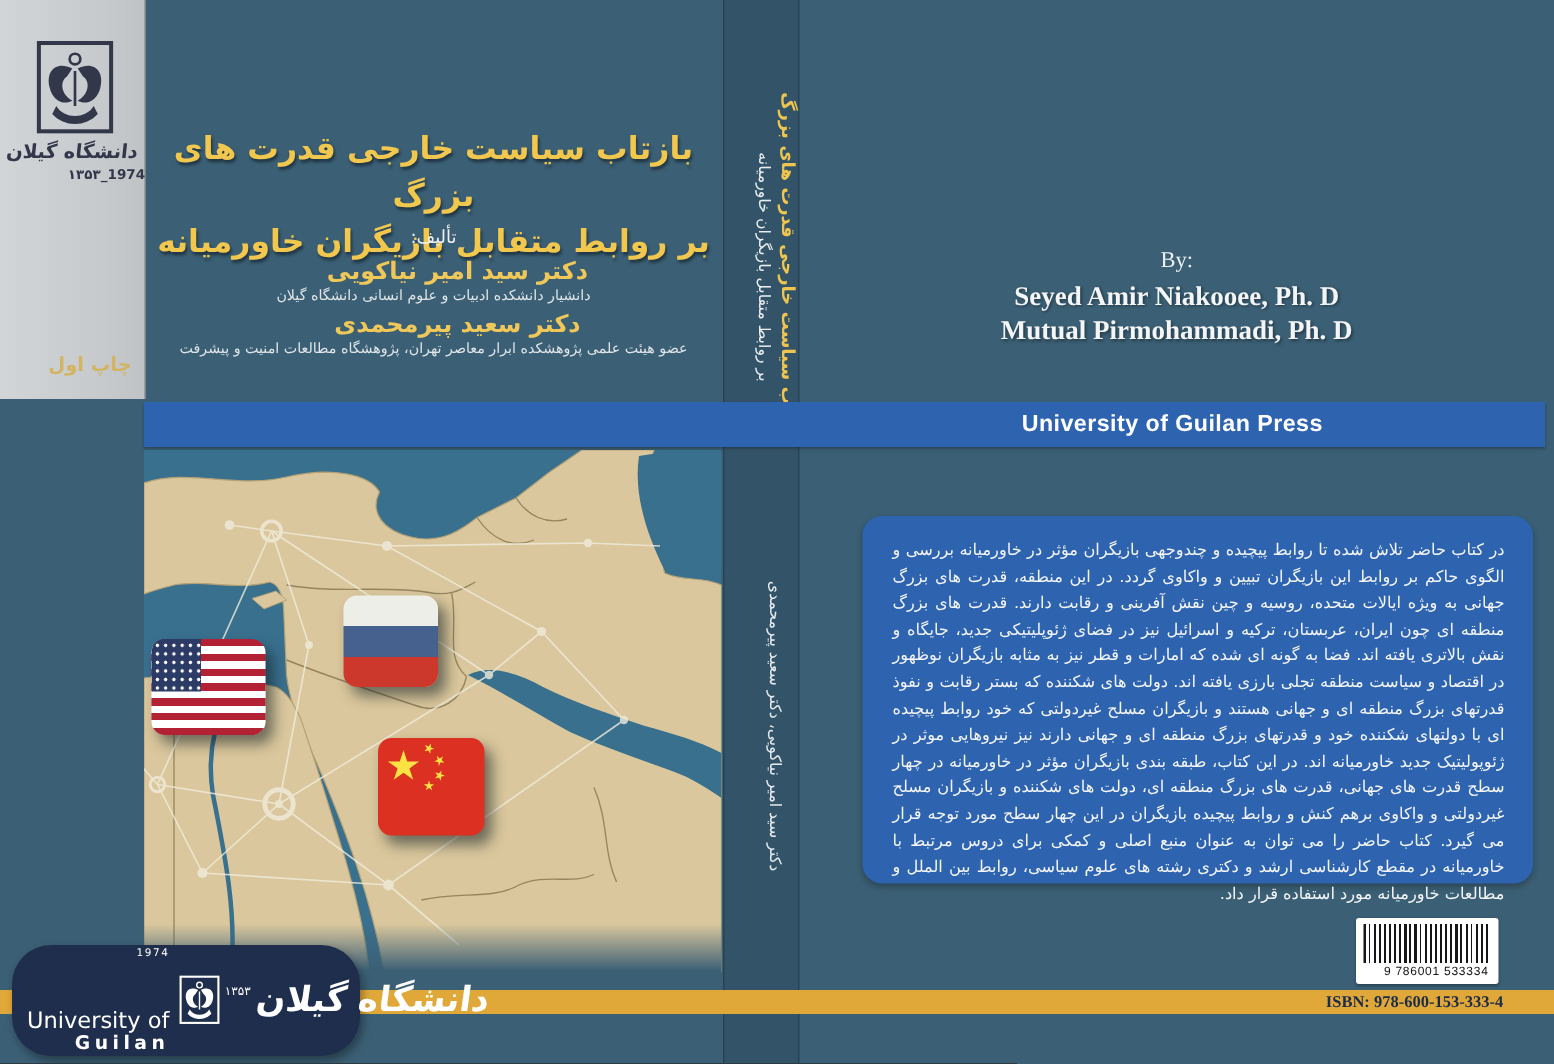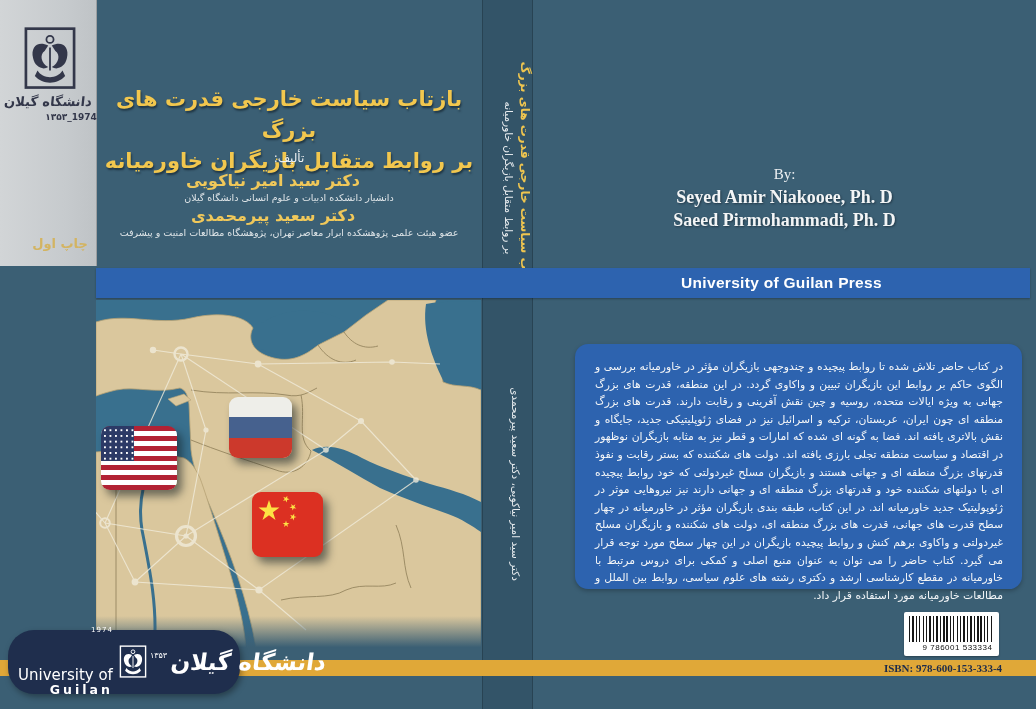--- a/index.html
+++ b/index.html
@@ -20,21 +20,21 @@
   .spine-shade{left:482px;top:0;width:51px;height:709px;background:rgba(14,30,42,.16);}
   .seam{top:0;width:1px;height:709px;background:rgba(0,0,0,.20);}
   .spine-title{left:533px;top:52px;width:252px;transform:rotate(90deg);transform-origin:0 0;text-align:center;line-height:1.45;}
   .spine-title .t1{color:#efc54f;font-size:12px;font-weight:bold;display:block;}
   .spine-title .t2{color:#e9edf0;font-size:10.5px;display:block;}
   .spine-authors{left:522px;top:360px;width:248px;transform:rotate(90deg);transform-origin:0 0;text-align:center;color:#e6ebee;font-size:10.5px;}
 
   
   .fa-title{left:96px;top:84px;width:386px;text-align:center;color:#f2c74e;font-weight:bold;font-size:21px;line-height:31px;text-shadow:1px 2px 2px rgba(10,20,30,.55);direction:rtl;}
   .fa-byline{left:96px;top:151px;width:386px;text-align:center;color:#eef1f3;font-size:12px;direction:rtl;}
-  .fa-author{left:80px;width:386px;text-align:center;color:#f0c85a;font-weight:bold;font-size:16px;direction:rtl;}
+  .fa-author{left:112px;width:386px;text-align:center;color:#f0c85a;font-weight:bold;font-size:16px;direction:rtl;}
   .fa-affil{left:96px;width:386px;text-align:center;color:#dfe5e8;font-size:9.5px;direction:rtl;}
   .a1{top:171px;} .f1{top:192px;} .a2{top:206px;} .f2{top:227px;}
 
   
   .en-title{left:543px;top:95px;width:483px;text-align:center;color:#d4ab43;font-family:"Liberation Serif",serif;font-weight:bold;font-size:20.5px;line-height:24px;text-shadow:1px 2px 2px rgba(10,20,30,.6);}
   .en-by{left:543px;top:166px;width:483px;text-align:center;color:#eef1f3;font-family:"Liberation Serif",serif;font-size:15px;}
   .en-authors{left:543px;top:186px;width:483px;text-align:center;color:#f3f5f6;font-family:"Liberation Serif",serif;font-weight:bold;font-size:18px;line-height:23px;text-shadow:1px 1px 2px rgba(10,20,30,.5);}
 
   
   .band{left:96px;top:268px;width:934px;height:30px;background:#2d63af;box-shadow:0 1px 2px rgba(0,0,0,.3);}
@@ -56,21 +56,21 @@
   .synopsis-text{left:595px;top:358px;width:408px;height:218px;color:#f4f6f8;font-size:10.8px;line-height:17.6px;text-align:justify;direction:rtl;}
 
   
   .gold-stripe{left:0;top:660px;width:1036px;height:16px;background:#e0a838;z-index:2;}
   .isbn{left:858px;top:662px;width:170px;text-align:center;color:#1c2b4a;font-family:"Liberation Serif",serif;font-weight:bold;font-size:11px;z-index:3;}
   .barcode{left:904px;top:612px;width:95px;height:44px;background:#fff;border-radius:2px;z-index:3;box-shadow:0 1px 2px rgba(0,0,0,.3);}
   .bars{position:absolute;left:5px;top:4px;width:85px;height:26px;background:repeating-linear-gradient(90deg,#161616 0 1.5px,#ffffff 1.5px 3.4px,#161616 3.4px 4.6px,#ffffff 4.6px 6.8px);}
   .barcode-digits{position:absolute;left:0;top:31px;width:107px;text-align:center;font-family:Liberation Sans, sans-serif;font-size:8px;color:#111;letter-spacing:.5px;}
 
   
-  .banner{left:8px;top:630px;width:232px;height:64px;background:#1f2e4d;border-radius:26px;z-index:4;box-shadow:2px 3px 6px rgba(0,0,0,.35);display:flex;align-items:center;padding:0 10px;box-sizing:border-box;}
+  .banner{left:8px;top:630px;width:232px;height:74px;background:#1f2e4d;border-radius:26px;z-index:4;box-shadow:2px 3px 6px rgba(0,0,0,.35);display:flex;align-items:center;padding:0 10px;box-sizing:border-box;}
   .uni-en{text-align:right;color:#fff;line-height:1.1;margin-right:6px;white-space:nowrap;}
   .uni-en .yr{font-size:7px;display:block;letter-spacing:1px;}
   .uni-en .l1{font-size:15px;display:block;margin-top:32px;}
   .uni-en .l2{font-size:12.5px;font-weight:bold;letter-spacing:3px;display:block;}
   .banner-emblem{width:28px;height:38px;flex:0 0 auto;}
   .yr-fa{color:#fff;font-size:8px;margin:0 4px 14px 3px;}
   .uni-fa{color:#fff;font-size:23px;font-weight:bold;transform:skewX(-8deg);white-space:nowrap;direction:rtl;}
 </style>
 </head>
 <body>
@@ -106,21 +106,21 @@
   <div class="abs seam" style="left:532px;"></div>
   <div class="abs spine-title">
     <span class="t1">بازتاب سیاست خارجی قدرت های بزرگ</span>
     <span class="t2">بر روابط متقابل بازیگران خاورمیانه</span>
   </div>
   <div class="abs spine-authors">دکتر سید امیر نیاکویی، دکتر سعید پیرمحمدی</div>
 
   <div class="abs en-by">By:</div>
   <div class="abs en-authors">
     <div>Seyed Amir Niakooee, Ph. D</div>
-    <div>Saeed Pirmohammadi, Ph. D</div>
+    <div>Mutual Pirmohammadi, Ph. D</div>
   </div>
 
   <div class="abs band"></div>
   <div class="abs band-en">University of Guilan Press</div>
 
   <svg class="abs map" viewBox="0 0 385 348">
     <rect x="0" y="0" width="385" height="348" fill="#39708e"></rect>
 
     <path fill="#dac79d" stroke="#b6a275" stroke-width="0.8" d="M0,22
       C30,12 60,26 95,18 C125,11 150,16 157,28 C150,42 160,54 178,58 C198,63 212,53 222,45

